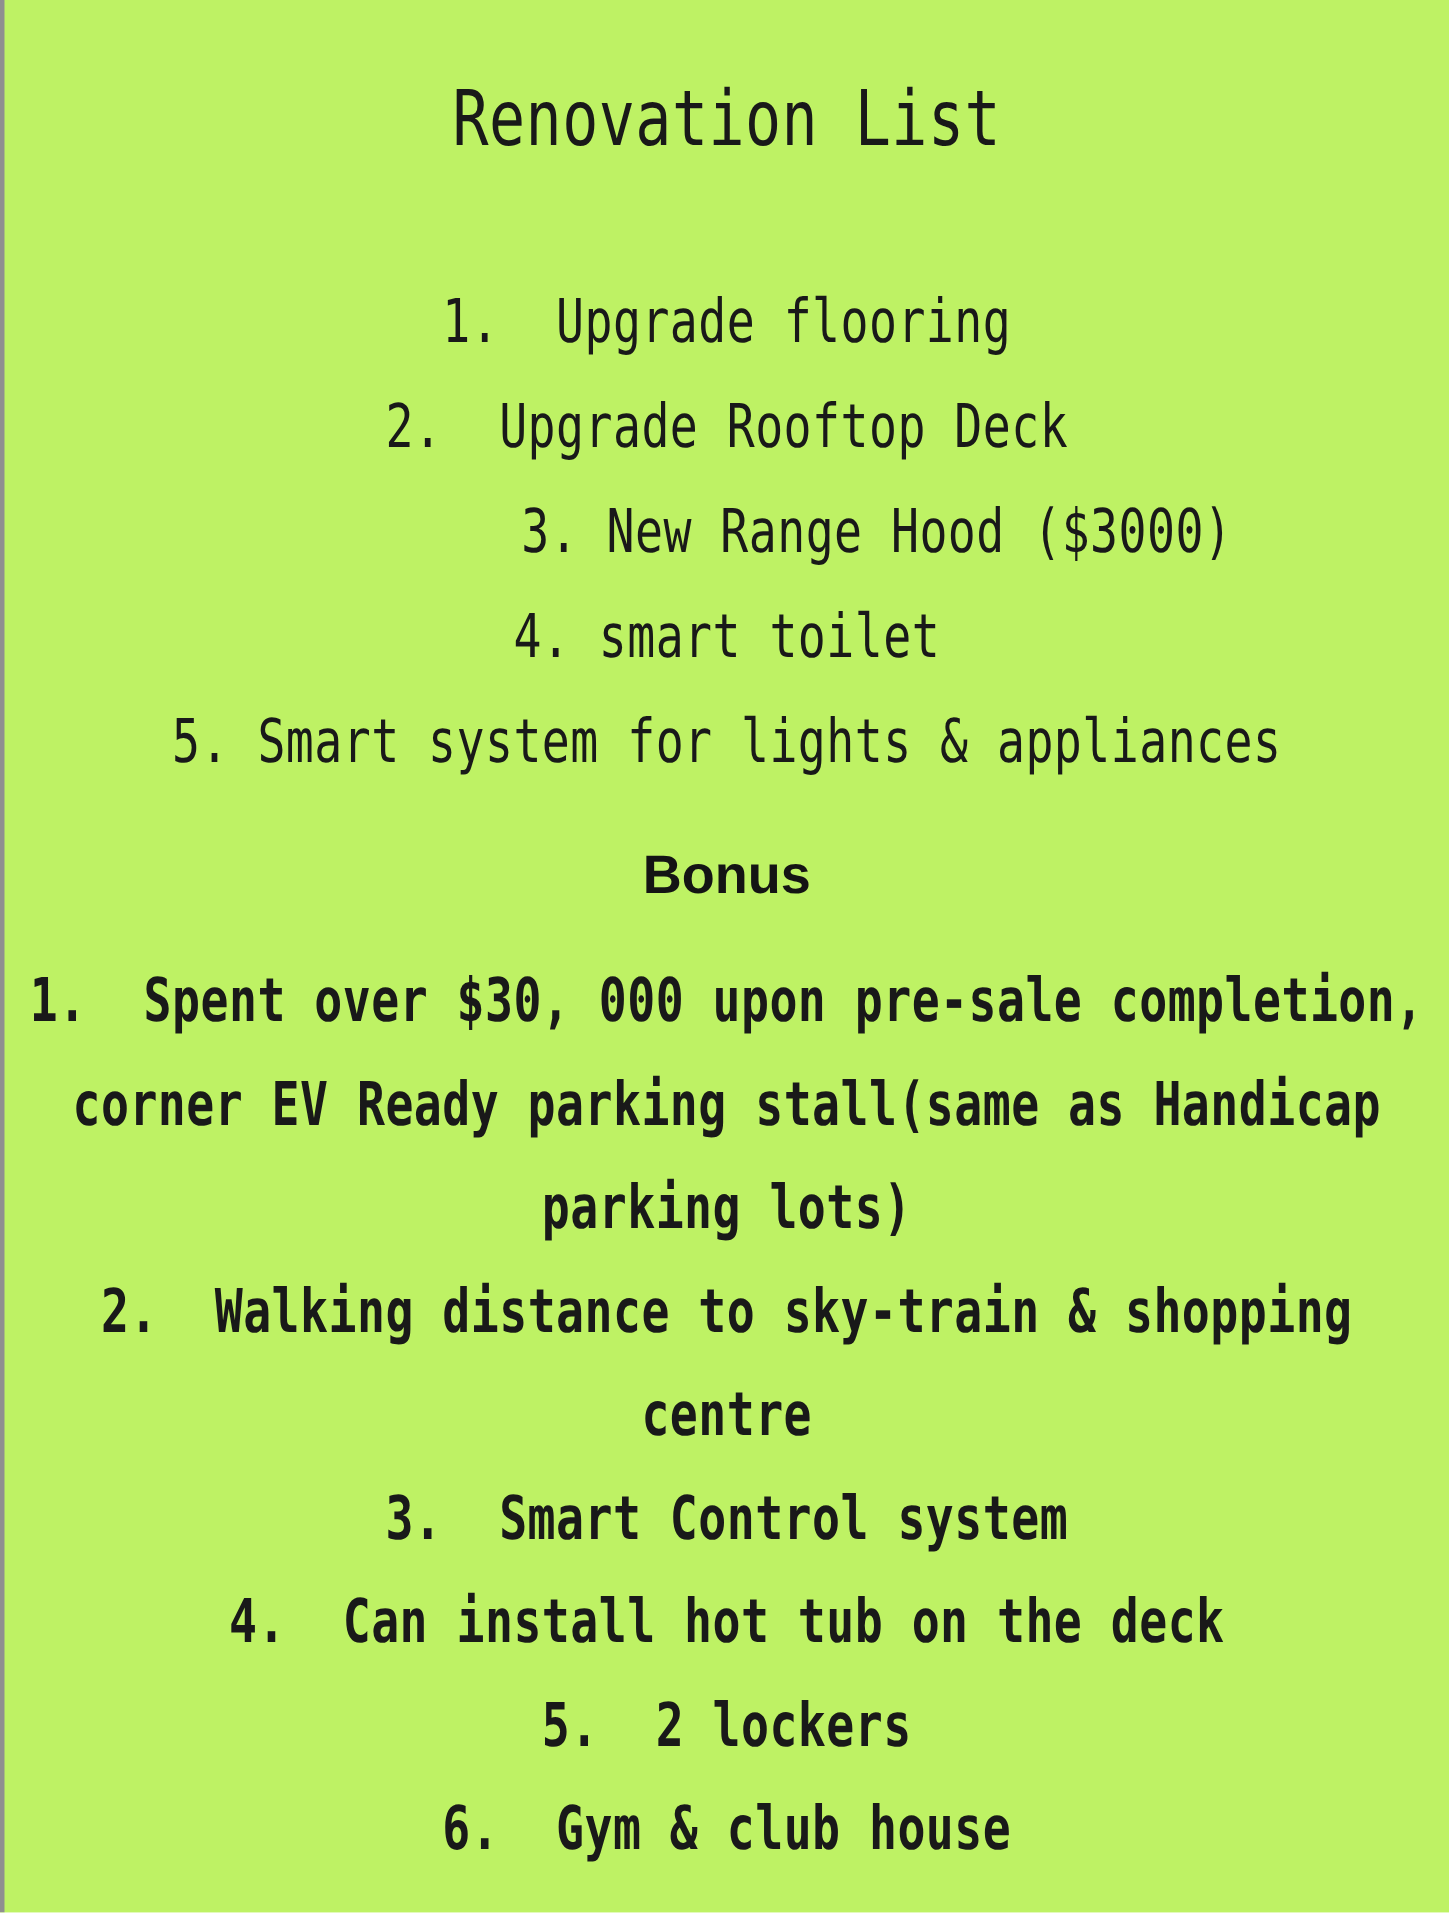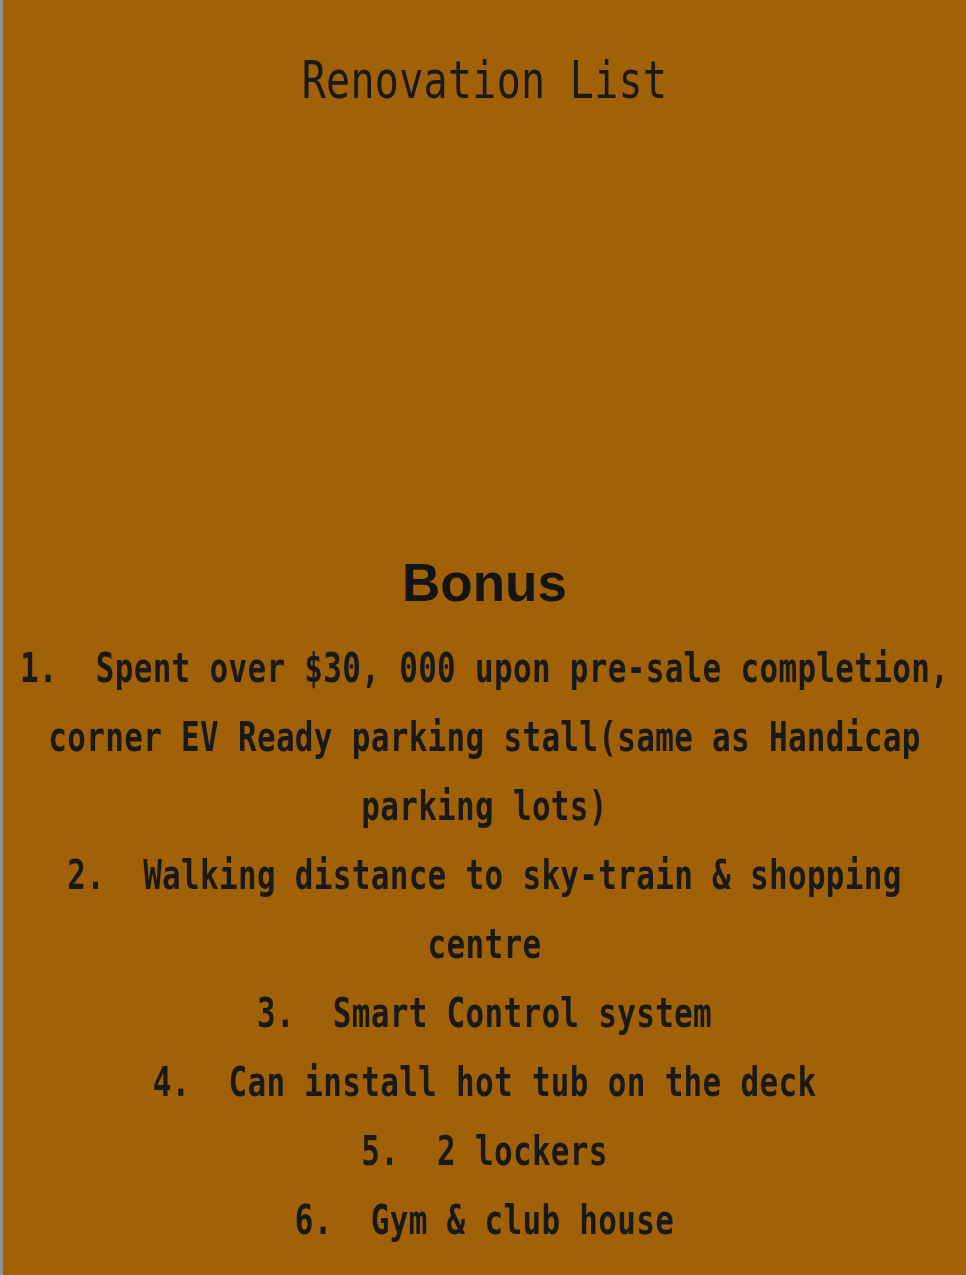--- a/index.html
+++ b/index.html
@@ -4,21 +4,21 @@
 <style>
   html, body {
     margin: 0;
     padding: 0;
     background: #ffffff;
   }
   .doc {
     position: relative;
     width: 966px;
     height: 1275px;
-    background: #a16207;
+    background: #bef264;
     border-left: 3px solid #8f8f8f;
     box-sizing: border-box;
     color: #191919;
     overflow: hidden;
     font-family: "DejaVu Sans Mono", monospace;
     padding-left: 41px;
   }
   .title {
     position: absolute;
     top: 55px;
@@ -59,34 +59,41 @@
     transform: translateX(100px) scaleY(1.3);
   }
   .bonus-heading {
     position: absolute;
     top: 552px;
     left: 0;
     right: 0;
     margin: 0;
     font-family: "Liberation Sans", sans-serif;
     font-weight: bold;
-    font-size: 53px;
+    font-size: 36px;
     line-height: 62px;
     text-align: center;
     white-space: pre;
     color: #141414;
   }
 </style>
 </head>
 <body>
 
 <div class="doc">
 
   <h1 class="title">Renovation List</h1>
 
+  <div class="list list-renovation">
+    <div class="bline">1.  Upgrade flooring</div>
+    <div class="bline">2.  Upgrade Rooftop Deck</div>
+    <div class="bline shift-right">3. New Range Hood ($3000)</div>
+    <div class="bline">4. smart toilet</div>
+    <div class="bline">5. Smart system for lights &amp; appliances</div>
+  </div>
 
   <h2 class="bonus-heading">Bonus</h2>
 
   <div class="list list-bonus">
     <div class="bline">1.  Spent over $30, 000 upon pre-sale completion,</div>
     <div class="bline">corner EV Ready parking stall(same as Handicap</div>
     <div class="bline">parking lots)</div>
     <div class="bline">2.  Walking distance to sky-train &amp; shopping</div>
     <div class="bline">centre</div>
     <div class="bline">3.  Smart Control system</div>

